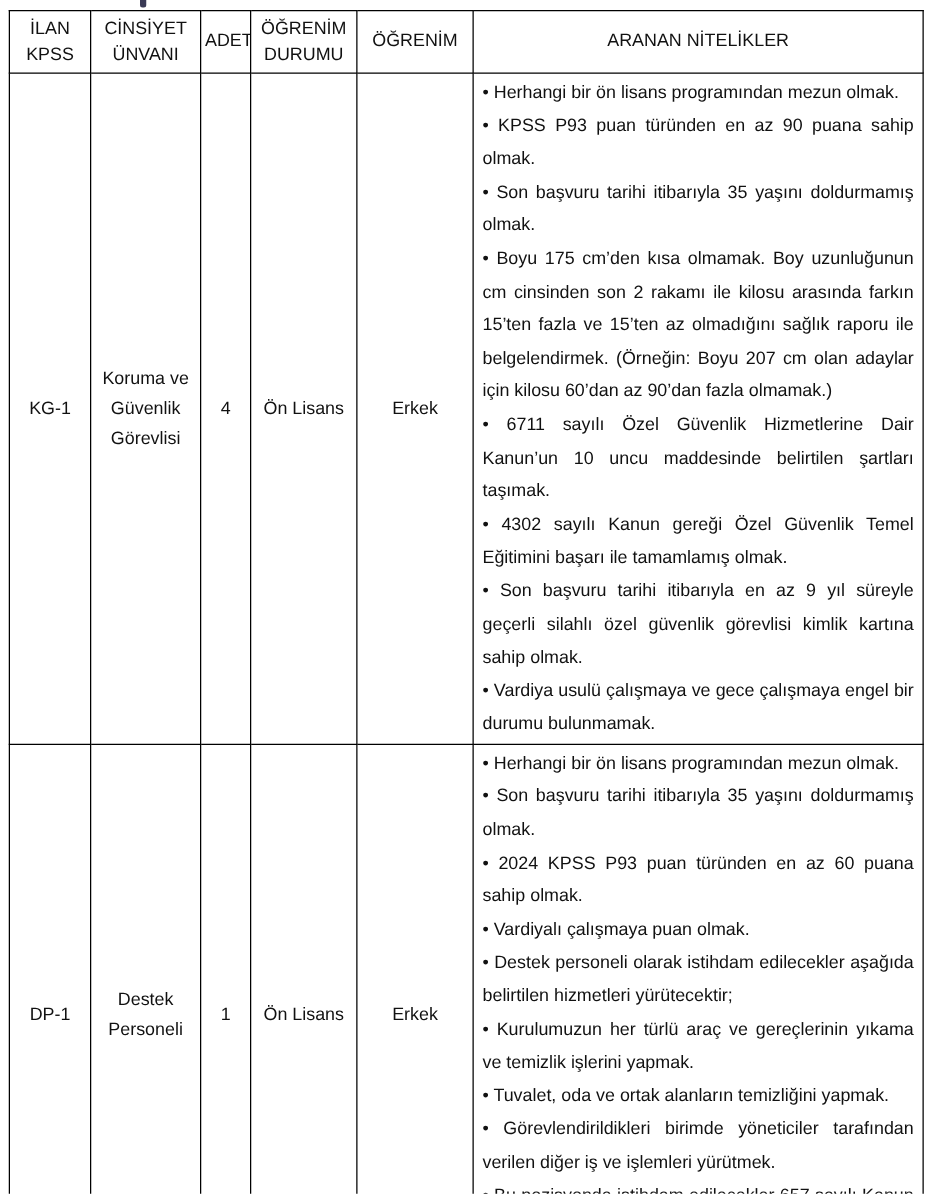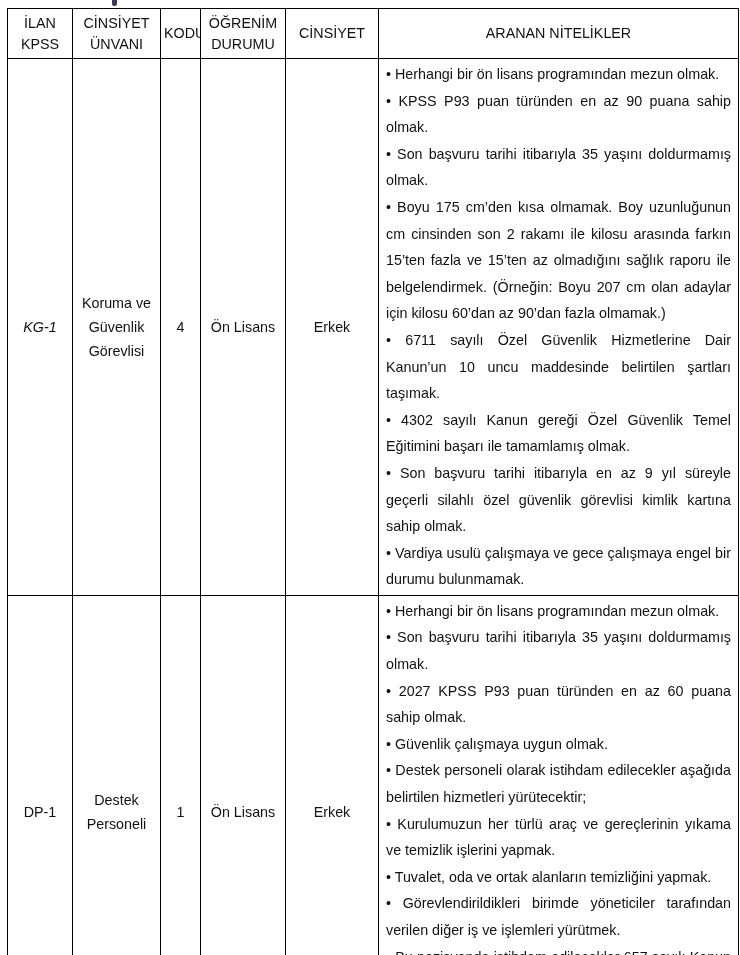--- a/index.html
+++ b/index.html
@@ -53,21 +53,21 @@
     text-align: center;
     vertical-align: middle;
     line-height: 24px;
     padding: 2px 4px;
   }
   td.c-req {
     vertical-align: top;
     padding: 2px 7px 2px 7px;
     margin-top: 12px;
   }
-  td.row1-h { height: 452px; font-style: italic; }
+  td.row1-h { height: 452px; }
   td.row2-h { height: 433px; }
   p.req {
     margin: 0;
     text-align: justify;
     line-height: 26.6px;
     font-size: 14.3px;
   }
 </style>
 </head>
 <body>
@@ -81,23 +81,23 @@
       <col style="width:88px">
       <col style="width:40px">
       <col style="width:85px">
       <col style="width:93px">
       <col style="width:360px">
     </colgroup>
     <thead>
       <tr>
         <th class="hdr">İLAN KPSS</th>
         <th class="hdr">CİNSİYET ÜNVANI</th>
-        <th class="hdr">KODU</th>
+        <th class="hdr">ADET</th>
         <th class="hdr">ÖĞRENİM DURUMU</th>
-        <th class="hdr">CİNSİYET</th>
+        <th class="hdr">ÖĞRENİM</th>
         <th class="hdr">ARANAN NİTELİKLER</th>
       </tr>
     </thead>
     <tbody>
       <tr>
         <td class="c-center row1-h">KG-1</td>
         <td class="c-center">Koruma ve Güvenlik Görevlisi</td>
         <td class="c-center">4</td>
         <td class="c-center">Ön Lisans</td>
         <td class="c-center">Erkek</td>
@@ -114,22 +114,22 @@
       </tr>
       <tr>
         <td class="c-center row2-h">DP-1</td>
         <td class="c-center">Destek Personeli</td>
         <td class="c-center">1</td>
         <td class="c-center">Ön Lisans</td>
         <td class="c-center">Erkek</td>
         <td class="c-req">
             <p class="req">• Herhangi bir ön lisans programından mezun olmak.</p>
             <p class="req">• Son başvuru tarihi itibarıyla 35 yaşını doldurmamış olmak.</p>
-            <p class="req">• 2027 KPSS P93 puan türünden en az 60 puana sahip olmak.</p>
-            <p class="req">• Güvenlik çalışmaya uygun olmak.</p>
+            <p class="req">• 2024 KPSS P93 puan türünden en az 60 puana sahip olmak.</p>
+            <p class="req">• Vardiyalı çalışmaya puan olmak.</p>
             <p class="req">• Destek personeli olarak istihdam edilecekler aşağıda belirtilen hizmetleri yürütecektir;</p>
             <p class="req">• Kurulumuzun her türlü araç ve gereçlerinin yıkama ve temizlik işlerini yapmak.</p>
             <p class="req">• Tuvalet, oda ve ortak alanların temizliğini yapmak.</p>
             <p class="req">• Görevlendirildikleri birimde yöneticiler tarafından verilen diğer iş ve işlemleri yürütmek.</p>
             <p class="req">• Bu pozisyonda istihdam edilecekler 657 sayılı Kanun kapsamında hizmetli kadrosunda istihdam edilenlerle aynı veya benzeri işleri yapacaklardır.</p>
           </td>
       </tr>
     </tbody>
   </table>
 </div>

